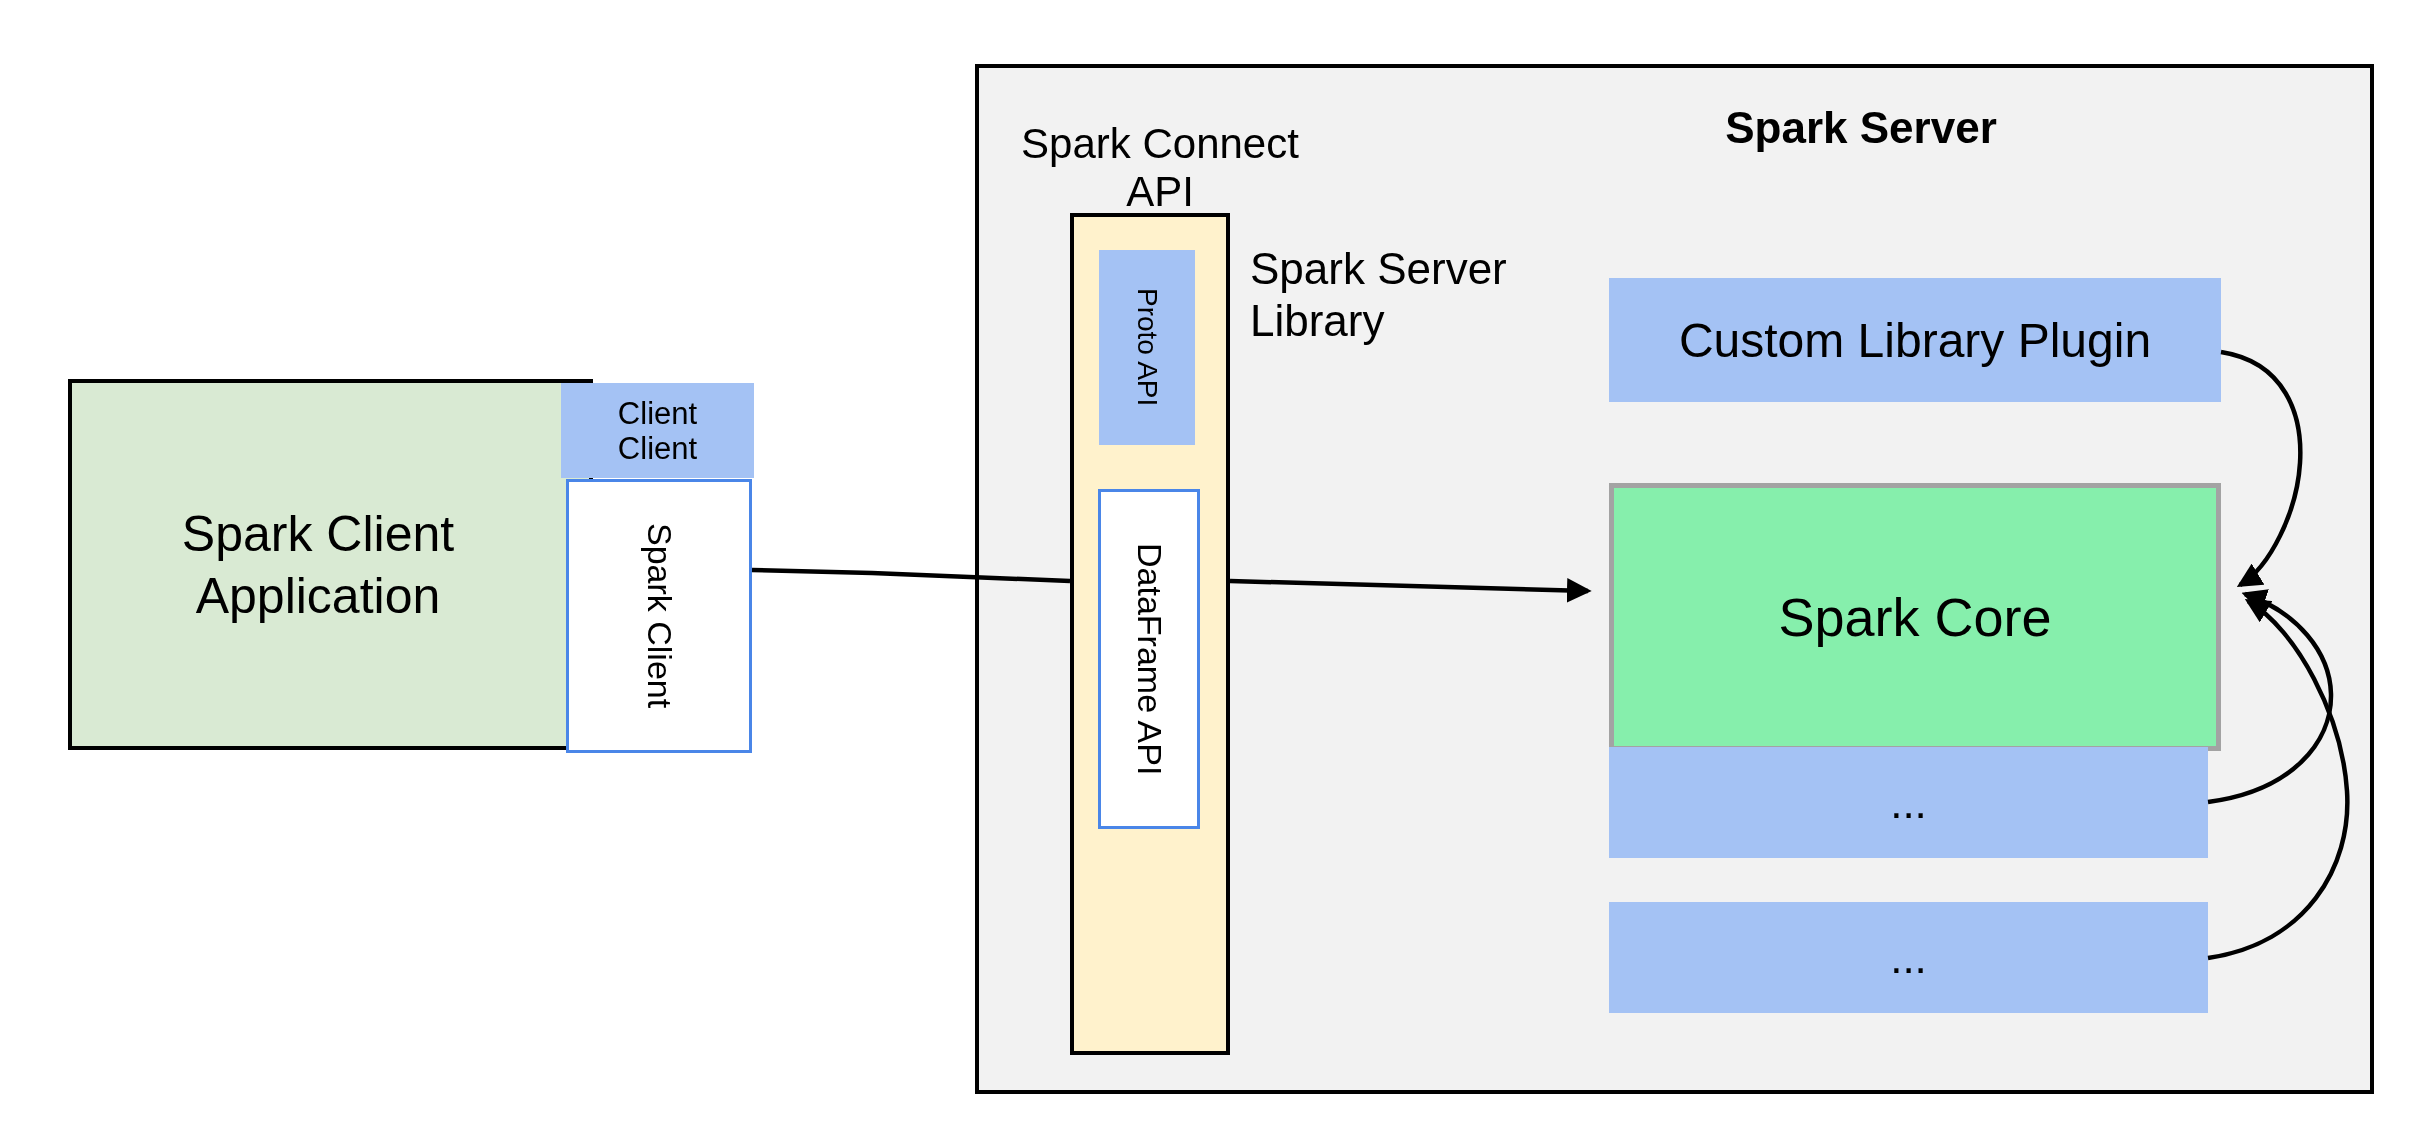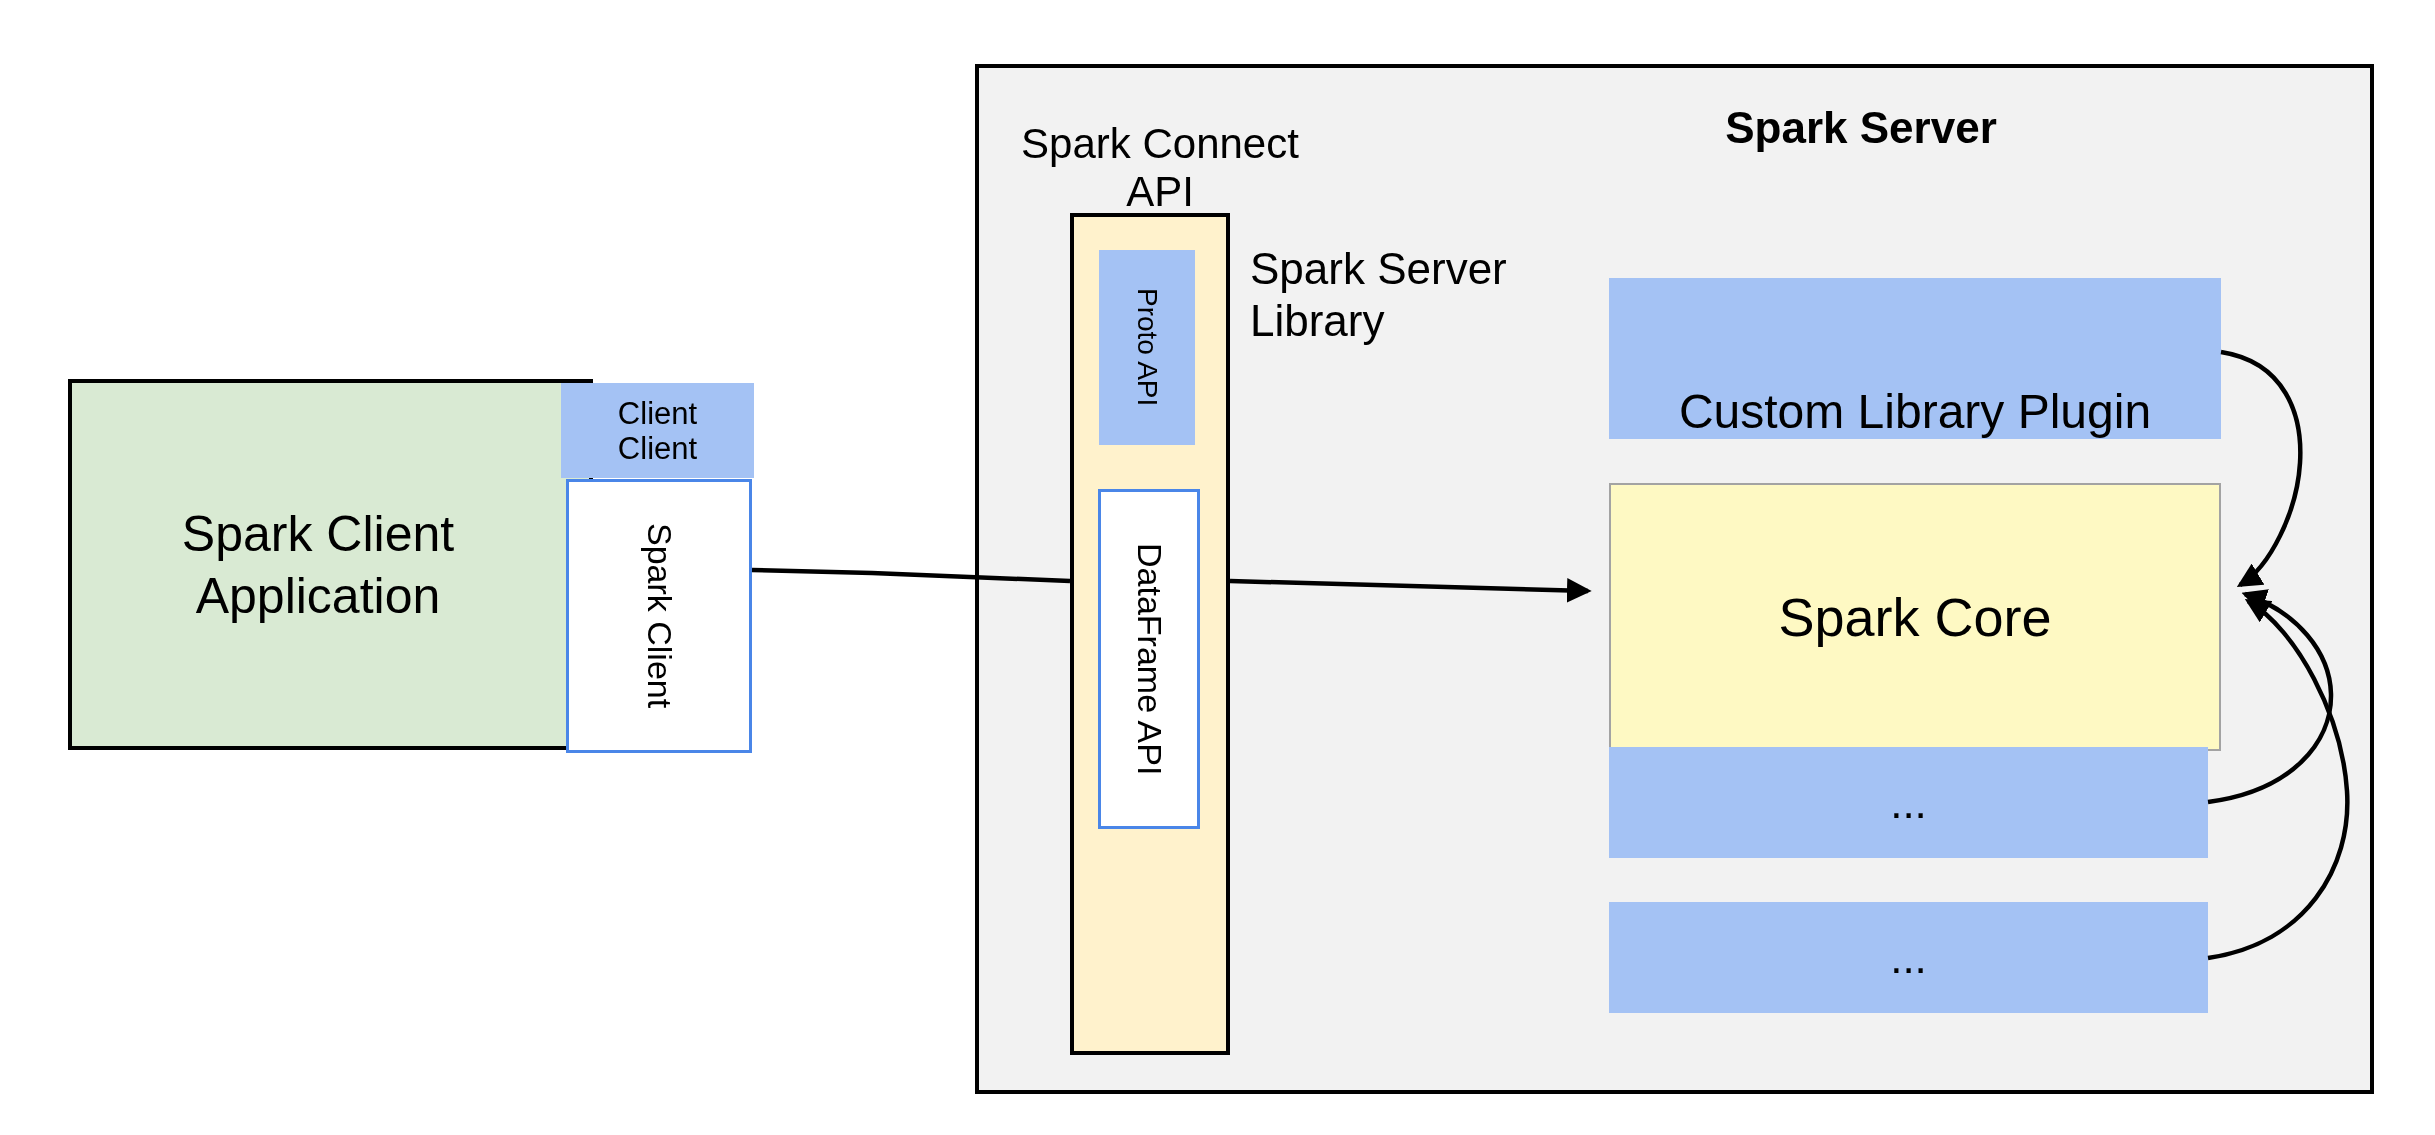--- a/index.html
+++ b/index.html
@@ -22,22 +22,22 @@
   #connect-api-label{left:960px;top:72px;width:400px;font-size:42px;line-height:48px;text-align:center;margin-top:48px;}
   #server-title{left:1661px;top:103px;width:400px;font-size:44px;font-weight:bold;text-align:center;}
 
   
   #yellow-box{left:1070px;top:213px;width:160px;height:842px;background:#fff2cc;border:4px solid #000;}
   #proto-box{left:1099px;top:250px;width:96px;height:195px;background:#a4c2f4;font-size:28px;}
   #df-box{left:1098px;top:489px;width:102px;height:340px;background:#fff;border:3px solid #4a86e8;font-size:34px;}
   #server-lib-label{left:1250px;top:243px;width:420px;font-size:44px;line-height:52px;text-align:left;}
 
   
-  #plugin-box{left:1609px;top:278px;width:612px;height:161px;background:#a4c2f4;font-size:48px;align-items:flex-end;}
-  #core-box{left:1609px;top:483px;width:612px;height:268px;background:#fef9c3;border:2px solid #a3a3a3;font-size:54px;}
+  #plugin-box{left:1609px;top:278px;width:612px;height:124px;background:#a4c2f4;font-size:48px;}
+  #core-box{left:1609px;top:483px;width:612px;height:268px;background:#86efac;border:5px solid #a3a3a3;font-size:54px;}
   #slot1-box{left:1609px;top:747px;width:599px;height:111px;background:#a4c2f4;font-size:44px;}
   #slot2-box{left:1609px;top:902px;width:599px;height:111px;background:#a4c2f4;font-size:44px;}
 
   #arrows-layer{position:absolute;left:0;top:0;width:2435px;height:1135px;pointer-events:none;}
 </style>
 </head>
 <body>
 
 <div id="canvas">
 

